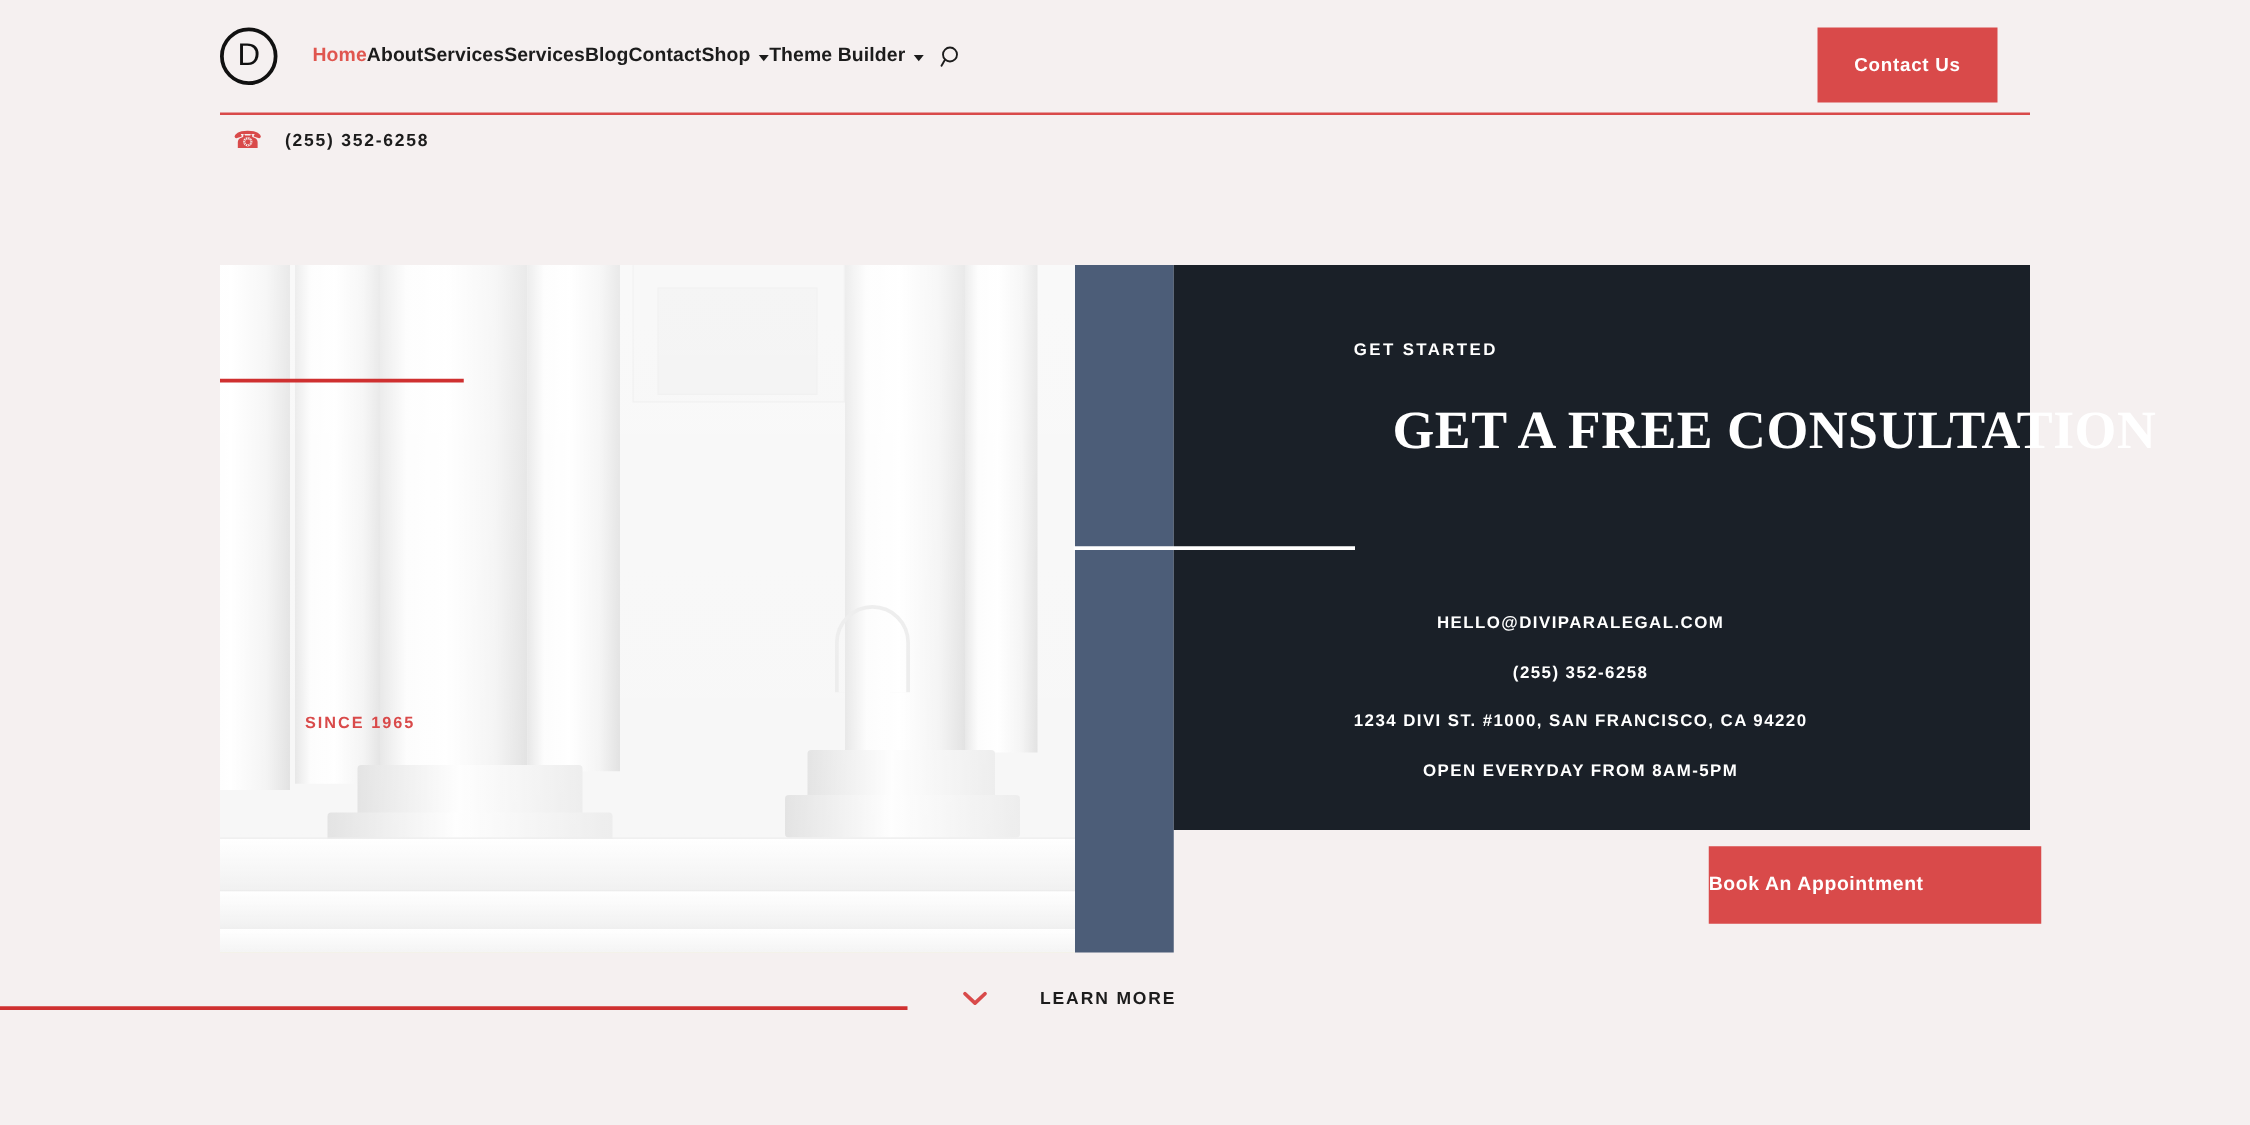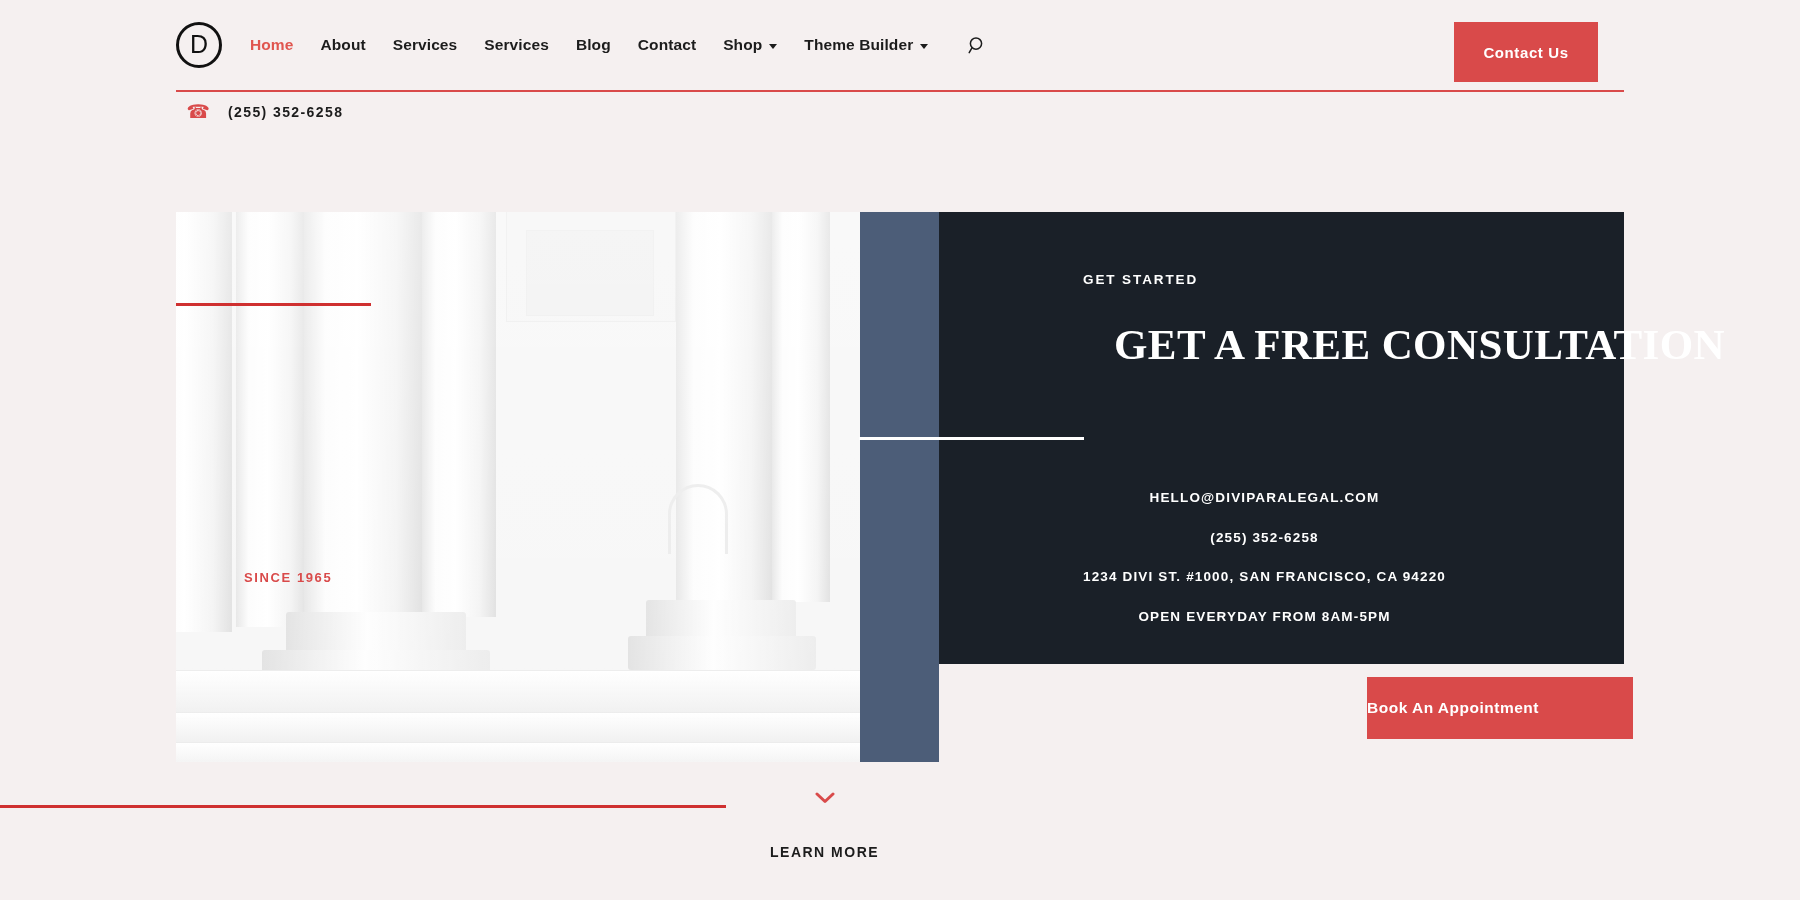--- a/index.html
+++ b/index.html
@@ -23,21 +23,21 @@
   .logo {
     width:46px; height:46px; border-radius:50%;
     border:3.5px solid #111; display:flex; align-items:center;
     justify-content:center; flex:0 0 auto; margin-right:28px;
   }
   .logo-letter {
     font-family:"Liberation Sans", sans-serif;
     font-size:25px; font-weight:400; color:#111; line-height:1;
     margin-top:-1px;
   }
-  .nav { display:flex; align-items:center; gap:27px; }
+  .nav { display:flex; align-items:center; }
   .nav-item {
     font-size:15.5px; font-weight:700; color:#1c1c1c;
     letter-spacing:.1px; cursor:pointer; white-space:nowrap;
     display:flex; align-items:center; gap:7px;
   }
   .nav-item.active { color:#e0564f; }
   .caret {
     width:0;height:0;border-left:4.5px solid transparent;
     border-right:4.5px solid transparent;border-top:5px solid #1c1c1c;
     margin-top:2px;
@@ -149,21 +149,21 @@
     cursor:pointer;
   }
 
   
   .bottom-rule {
     position:absolute; left:0; top:805px; width:726px; height:3px;
     background:#cf3030;
   }
   .learn-wrap {
     position:absolute; left:770px; top:790px;
-    display:flex; align-items:center; gap:42px; cursor:pointer;flex-direction:column;
+    display:flex; align-items:center; gap:42px; cursor:pointer;
   }
   .chev {
     width:20px; height:12px; display:block;
   }
   .learn-label {
     font-size:14px; font-weight:700; color:#1c1c1c; letter-spacing:1.5px;
   }
 </style>
 </head>
 <body>

